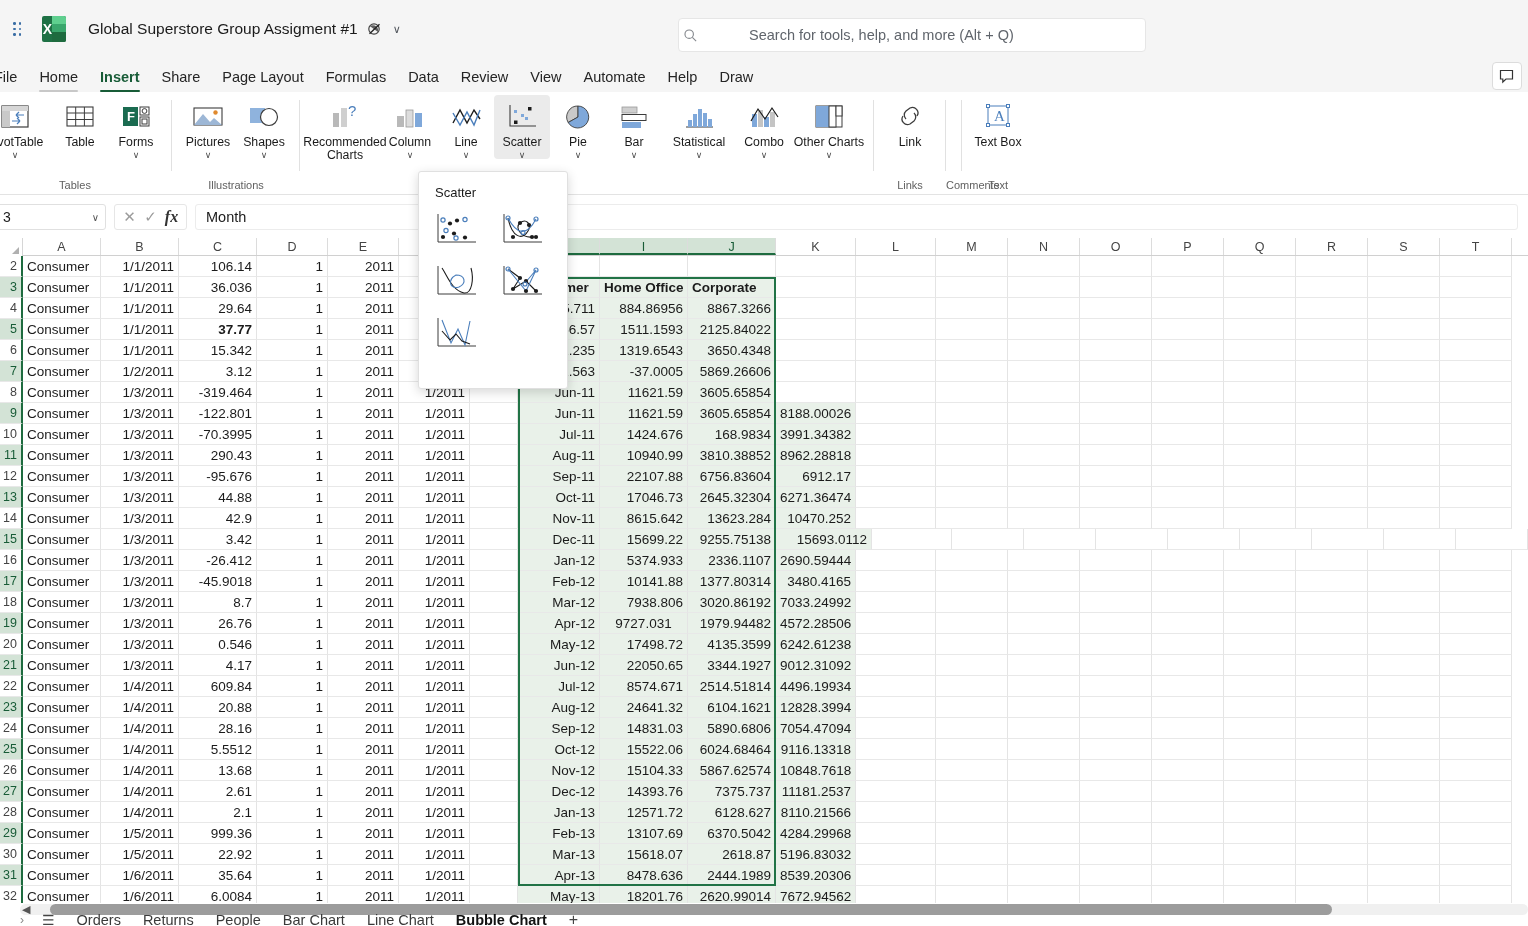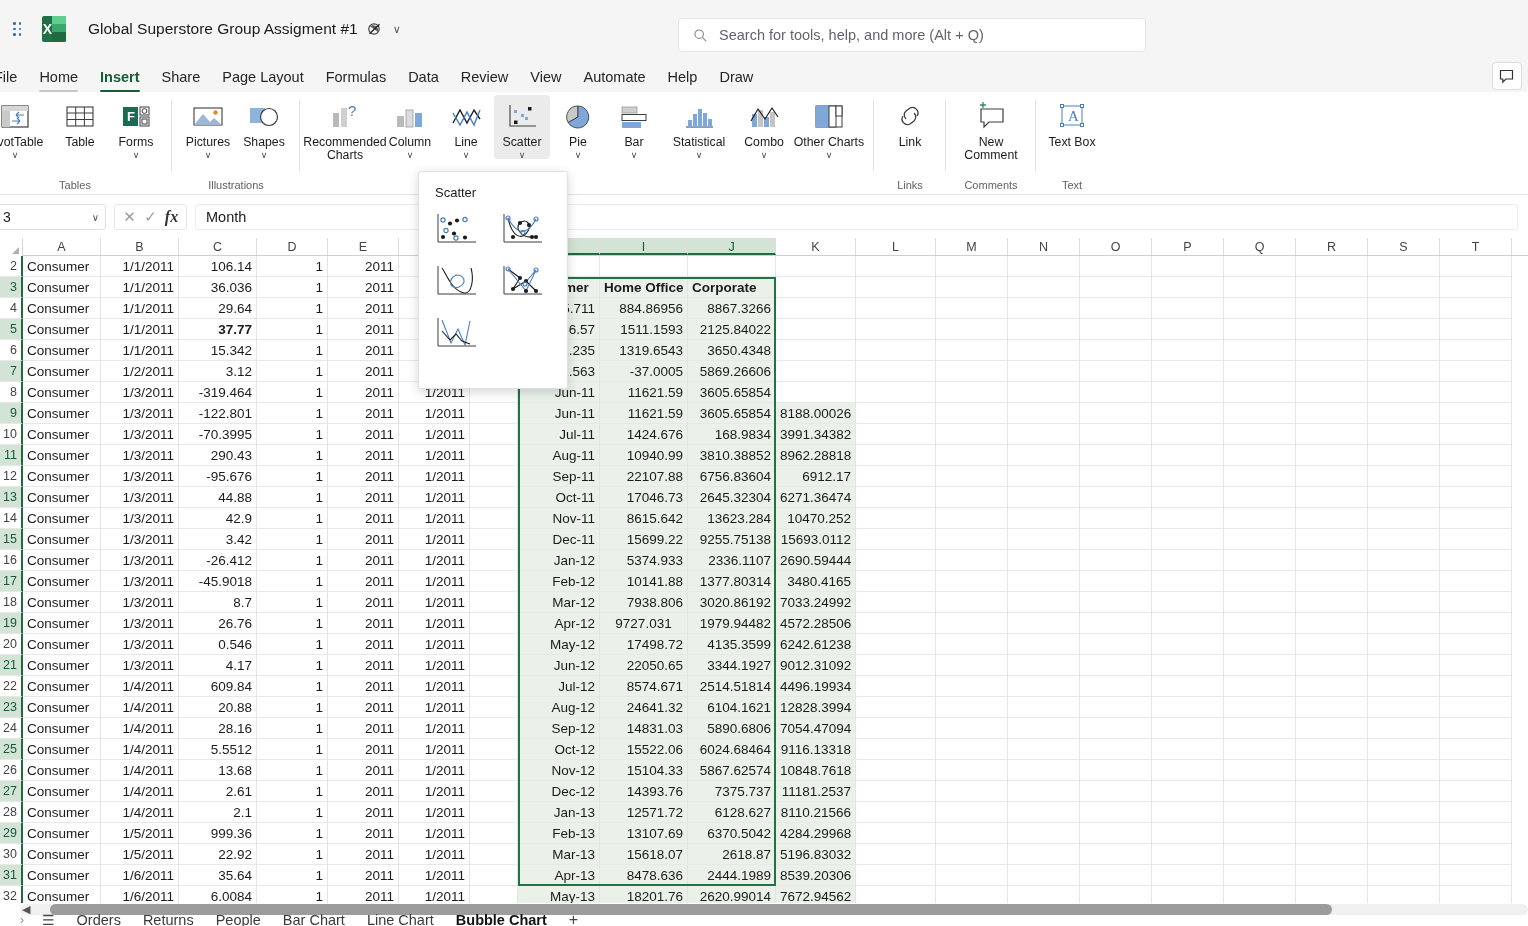--- a/index.html
+++ b/index.html
@@ -33,21 +33,21 @@
     color:#fff; font-size:14px; font-weight:bold; text-align:center; line-height:26px;
     z-index:2;
   }
   .doc-title { margin-left:22px; font-size:15.5px; color:#1a1a1a; }
   .autosave-icon { margin-left:9px; width:16px; height:16px; position:relative; }
   .autosave-icon svg { display:block; }
   .title-chev { margin-left:10px; color:#50555c; font-size:11px; }
   .searchbar {
     position:absolute; left:678px; top:18px; width:468px; height:34px;
     background:#fff; border:1px solid #e6e6e6; border-radius:4px;
-    display:flex; align-items:center; padding-left:14px; cursor:text;
+    display:flex; align-items:center; padding-left:4px; cursor:text;gap:40px;
   }
   .searchbar .sicon { width:15px; height:15px; margin-right:11px; opacity:.75; }
   .searchbar .splaceholder { font-size:14.5px; color:#60656c; }
 
   
   .tabstrip {
     position:absolute; left:0; top:58px; width:1528px; height:34px;
     display:flex; align-items:flex-end; background:#f5f5f5;
   }
   .tab {
@@ -436,31 +436,20 @@
                 <path d="M13 18 A5.5 5.5 0 0 1 13 10 L17 7 A5.5 5.5 0 0 1 24 15" fill="none" stroke="#3c3c3c" stroke-width="1.3"></path>
                 <path d="M21 12 A5.5 5.5 0 0 1 21 20 L17 23 A5.5 5.5 0 0 1 10 15" fill="none" stroke="#3c3c3c" stroke-width="1.3"></path>
               </svg>
             </div>
             <div class="rlabel">Link</div>
           </div>
         </div>
         <div class="rgroup-label">Links</div>
       </div>
       <div class="rgroup divider" style="padding-left: 8px; padding-right: 8px;">
-        <div class="rgroup-items">
-          <div class="rbtn wide">
-            <div class="ricon">
-              <svg width="34" height="30" viewBox="0 0 34 30">
-                <path d="M7 8 H29 V21 H15 L10 26 V21 H7 Z" fill="#fff" stroke="#3c3c3c" stroke-width="1.2"></path>
-                <path d="M9 7 V1 M6 4 H12" stroke="#2e8b57" stroke-width="1.3"></path>
-              </svg>
-            </div>
-            <div class="rlabel">New Comment</div>
-          </div>
-        </div>
         <div class="rgroup-label">Comments</div>
       </div>
       <div class="rgroup" style="padding-left: 8px; padding-right: 8px;">
         <div class="rgroup-items">
           <div class="rbtn">
             <div class="ricon">
               <svg width="34" height="30" viewBox="0 0 34 30">
                 <rect x="7" y="5" width="20" height="19" fill="#fff" stroke="#4a7ebb" stroke-width="1"></rect>
                 <text x="13" y="20" font-size="15" fill="#4a7ebb" font-family="Liberation Serif">A</text>
                 <rect x="5.5" y="3.5" width="3" height="3" fill="#fff" stroke="#4a7ebb" stroke-width="1"></rect>
@@ -888,21 +877,21 @@
           <div class="gcell" style="width: 78px; text-align: left;">Consumer</div>
           <div class="gcell num" style="width: 78px;">1/3/2011</div>
           <div class="gcell num" style="width: 78px;">3.42</div>
           <div class="gcell num" style="width: 71px;">1</div>
           <div class="gcell num" style="width: 71px;">2011</div>
           <div class="gcell num" style="width: 71px;">1/2011</div>
           <div class="gcell num" style="width: 48px;"></div>
           <div class="gcell num green" style="width: 82px;">Dec-11</div>
           <div class="gcell num green" style="width: 88px;">15699.22</div>
           <div class="gcell num green" style="width: 88px;">9255.75138</div>
-          <div class="gcell num green" style="width: 80px;">15693.0112</div>
+          <div class="gcell num green" style="width: 96px;">15693.0112</div>
           <div class="gcell num" style="width: 80px;"></div>
           <div class="gcell num" style="width: 72px;"></div>
           <div class="gcell num" style="width: 72px;"></div>
           <div class="gcell num" style="width: 72px;"></div>
           <div class="gcell num" style="width: 72px;"></div>
           <div class="gcell num" style="width: 72px;"></div>
           <div class="gcell num" style="width: 72px;"></div>
           <div class="gcell num" style="width: 72px;"></div>
           <div class="gcell num" style="width: 72px;"></div>
         </div>

